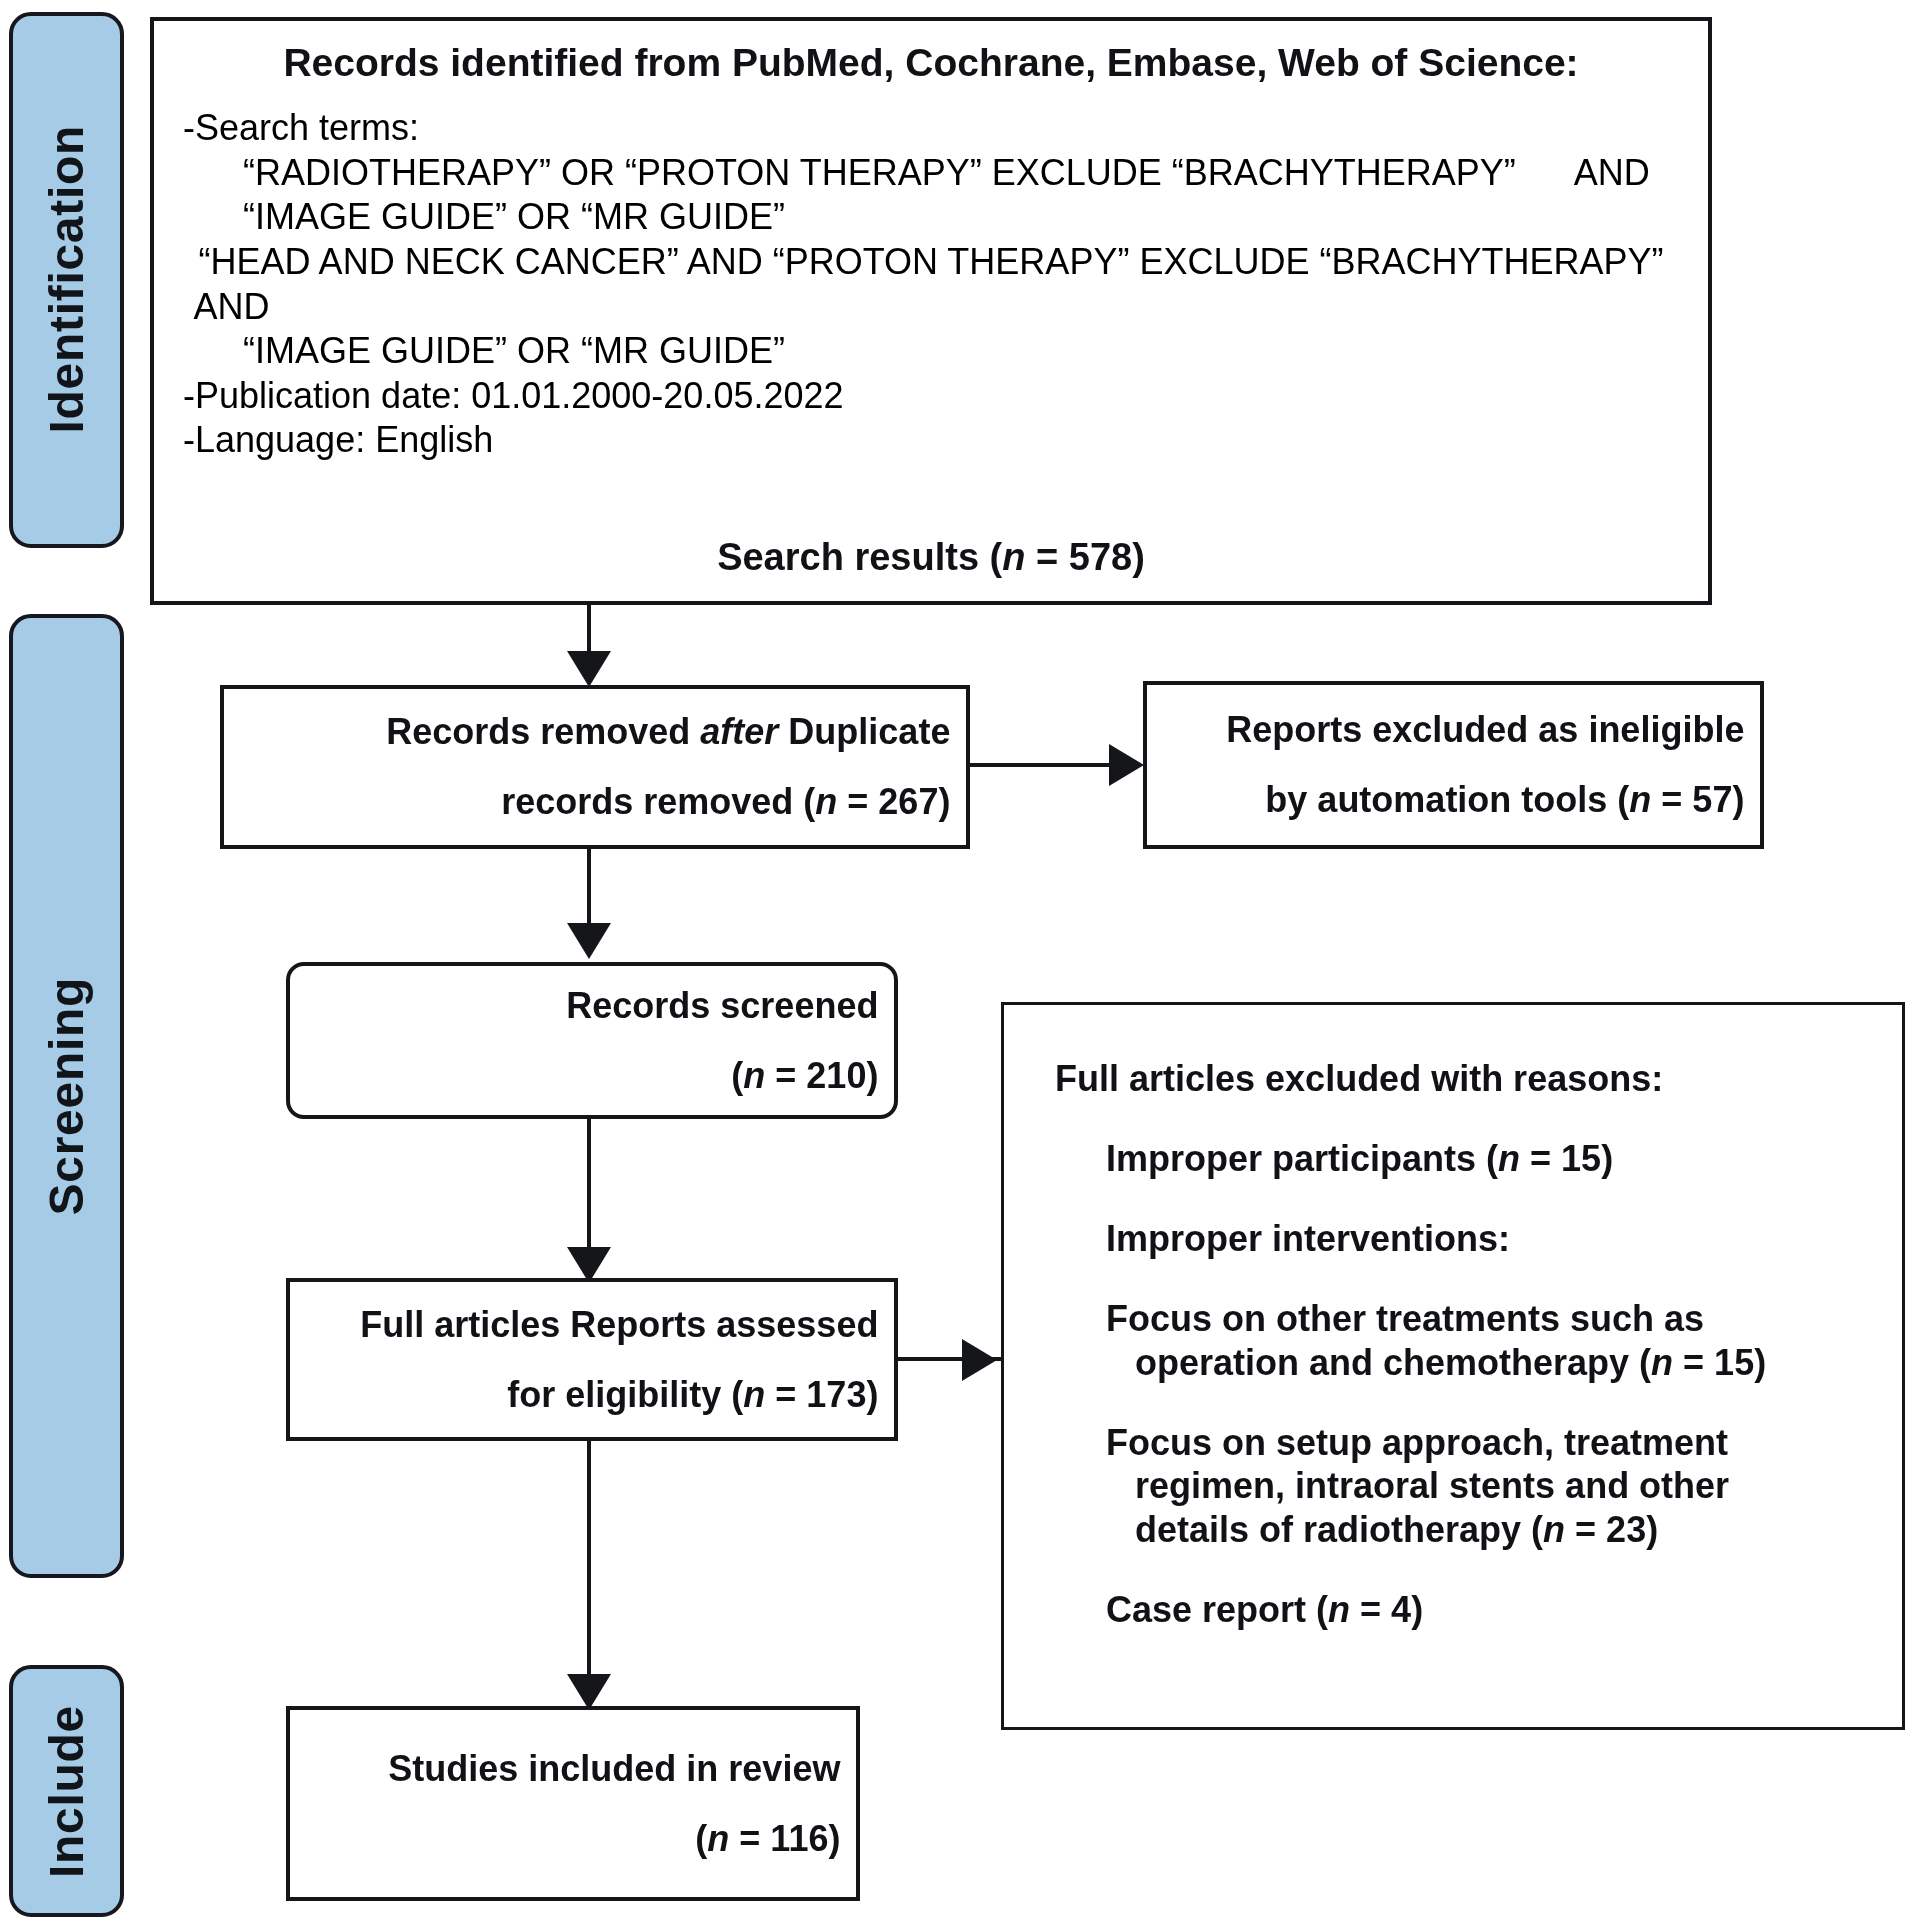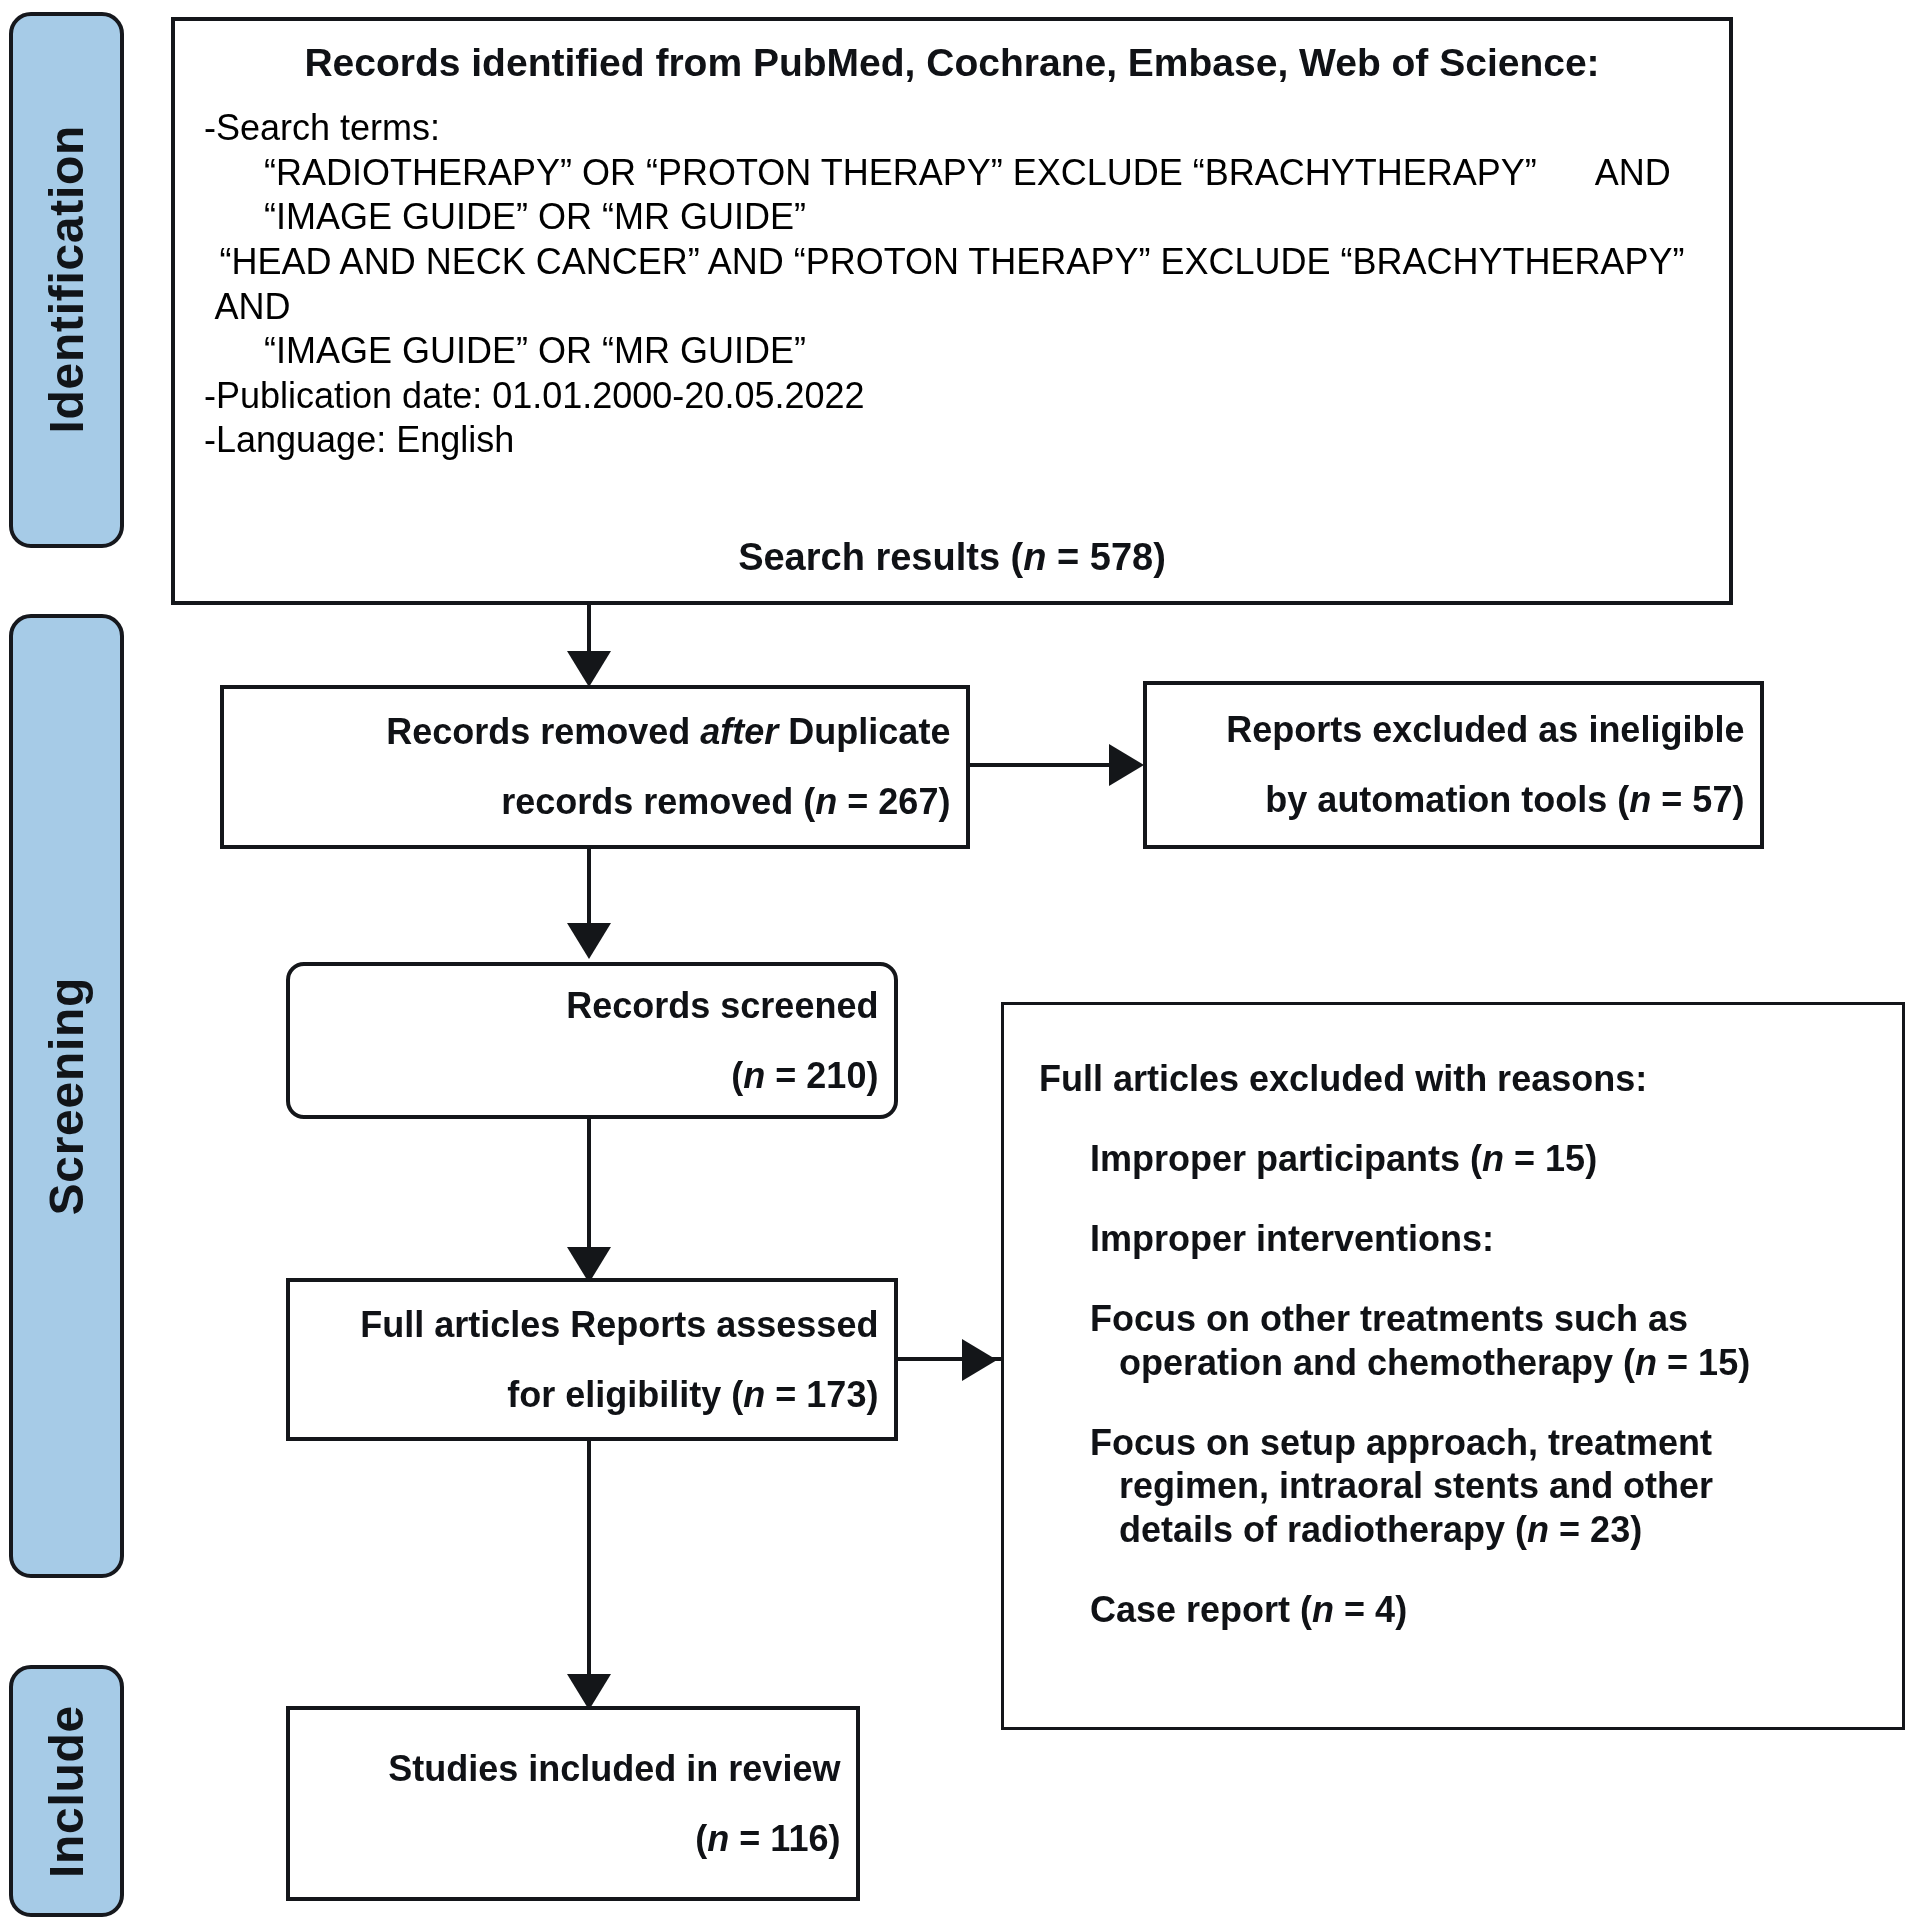--- a/index.html
+++ b/index.html
@@ -98,21 +98,21 @@
   .excl-list {
     position: absolute;
     left: 35px;
     right: 26px;
     top: 52px;
     font-size: 36px;
     font-weight: bold;
     color: #101216;
     line-height: 1.22;
   }
-  .excl-list .row { margin-bottom: 36px; }
+  .excl-list .row { margin-bottom: 36px; margin-left: 16px; }
   .excl-list .row.sub { padding-left: 51px; }
   .excl-list .row.sub2 { padding-left: 51px; text-indent: 0; }
   .excl-list .row.sub2 .cont { display: block; padding-left: 29px; }
 
   em.it { font-style: italic; }
 
   
   .v-line {
     position: absolute;
     width: 3.9px;
@@ -148,21 +148,21 @@
   </div>
 
   <div class="stage-chip" style="left:9px; top:614px; width:115px; height:964px;">
     <span class="chip-label">Screening</span>
   </div>
 
   <div class="stage-chip" style="left:9px; top:1665px; width:115px; height:252px;">
     <span class="chip-label">Include</span>
   </div>
 
-  <div class="box" style="left:171px; top:17px; width:1562px; height:588px;">
+  <div class="box" style="left:150px; top:17px; width:1562px; height:588px;">
 
     <div class="ident-title">Records identified from PubMed, Cochrane, Embase, Web of Science:</div>
 
     <div class="search-block">
       <div class="ln">-Search terms:</div>
       <div class="ln ind-2">“RADIOTHERAPY” OR “PROTON THERAPY” EXCLUDE “BRACHYTHERAPY”      AND</div>
       <div class="ln ind-2">“IMAGE GUIDE” OR “MR GUIDE”</div>
       <div class="ln" style="padding-left:15.6px;">“HEAD AND NECK CANCER” AND “PROTON THERAPY” EXCLUDE “BRACHYTHERAPY”</div>
       <div class="ln" style="padding-left:10.4px;">AND</div>
       <div class="ln ind-2">“IMAGE GUIDE” OR “MR GUIDE”</div>

